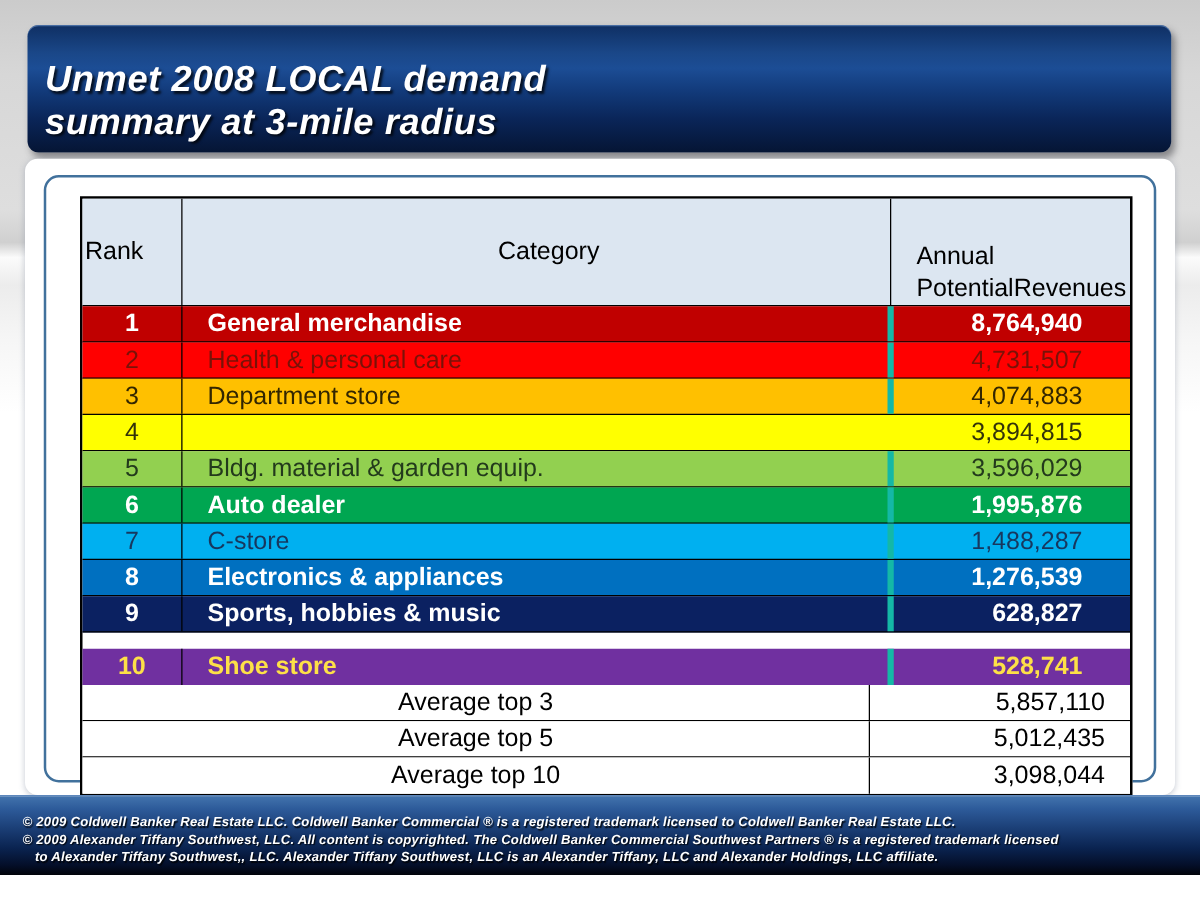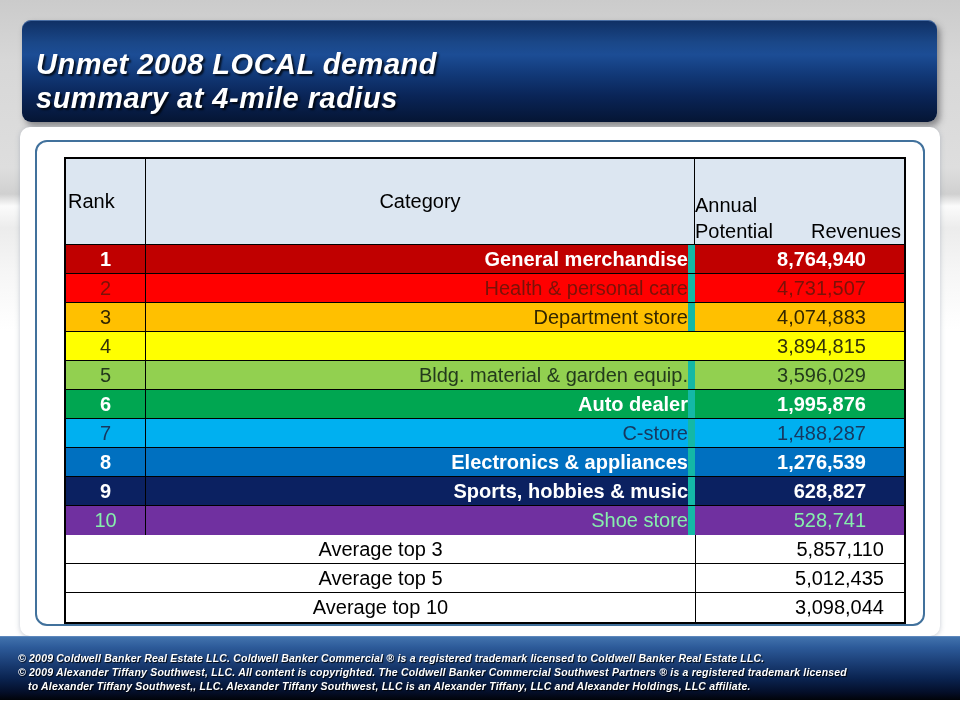--- a/index.html
+++ b/index.html
@@ -39,30 +39,30 @@
     border:2px solid var(--card-border,#41719c); border-radius:12px;
     background:#fff;
   }
 
   
   .ptable{
     position:absolute; left:64px; top:157px; width:842px;
     border:2px solid #000; background:#fff;
     font-size:20px; color:#000;
   }
-  .trow{ display:flex; border-bottom:1px solid #000; }
+  .trow{ display:flex; border-bottom:1px solid #000;gap:20px; }
   .trow:last-child{ border-bottom:none; }
   .header-row{ height:86px; background:var(--header-bg,#dce6f1); }
   .hcell-rank{ width:80px; border-right:1px solid #000; display:flex; align-items:center; padding-left:2px; }
   .hcell-cat{ width:549px; border-right:1px solid #000; display:flex; align-items:center; justify-content:center; }
   .hcell-rev{ flex:1; display:flex; flex-direction:row; align-items:flex-end; justify-content:center; padding-right:3px; line-height:26px; }
 
   .data-row{ height:29px; line-height:28px; }
   .cell-rank{ width:80px; border-right:1px solid #000; text-align:center; }
-  .cell-cat{ width:549px; border-right:7px solid #14b8a6; text-align:right; }
+  .cell-cat{ width:549px; border-right:5px solid #14b8a6; text-align:left; }
   .cell-rev{ flex:1; text-align:right; padding-right:38px; }
 
   .summary-row{ height:29px; line-height:28px; background:#fff; }
   .cell-sumlabel{ width:630px; border-right:1px solid #000; text-align:center; }
   .cell-sumval{ flex:1; text-align:right; padding-right:20px; }
 
   
   .footer{
     position:absolute; left:0; top:636px; width:960px; height:64px;
     background:linear-gradient(180deg,
@@ -76,21 +76,21 @@
     text-shadow:1px 1px 1px rgba(0,0,0,.9);
   }
   .footer-line3{ margin-left:10px; }
 </style>
 </head>
 <body>
 
 <div class="title-bar">
   <div class="title-text">
     <div>Unmet 2008 LOCAL demand</div>
-    <div>summary at 4-mile radius</div>
+    <div>summary at 3-mile radius</div>
   </div>
 </div>
 
 <div class="card"></div>
 <div class="inner-frame"></div>
 
 <div class="ptable">
   <div class="trow header-row">
     <div class="hcell-rank">Rank</div>
     <div class="hcell-cat">Category</div>
@@ -146,21 +146,21 @@
     <div class="cell-cat">Electronics &amp; appliances</div>
     <div class="cell-rev">1,276,539</div>
   </div>
 
   <div class="trow data-row" style="background: rgb(11, 33, 97); color: rgb(255, 255, 255); font-weight: bold;">
     <div class="cell-rank">9</div>
     <div class="cell-cat">Sports, hobbies &amp; music</div>
     <div class="cell-rev">628,827</div>
   </div>
 
-  <div class="trow data-row" style="background: rgb(112, 48, 160); color: #86efac; font-weight: normal;">
+  <div class="trow data-row" style="background: rgb(112, 48, 160); color: #fde047; font-weight: bold; margin-top: 13px;">
     <div class="cell-rank">10</div>
     <div class="cell-cat">Shoe store</div>
     <div class="cell-rev">528,741</div>
   </div>
 </div>
   <div>
   <div class="trow summary-row">
     <div class="cell-sumlabel">Average top 3</div>
     <div class="cell-sumval">5,857,110</div>
   </div>

